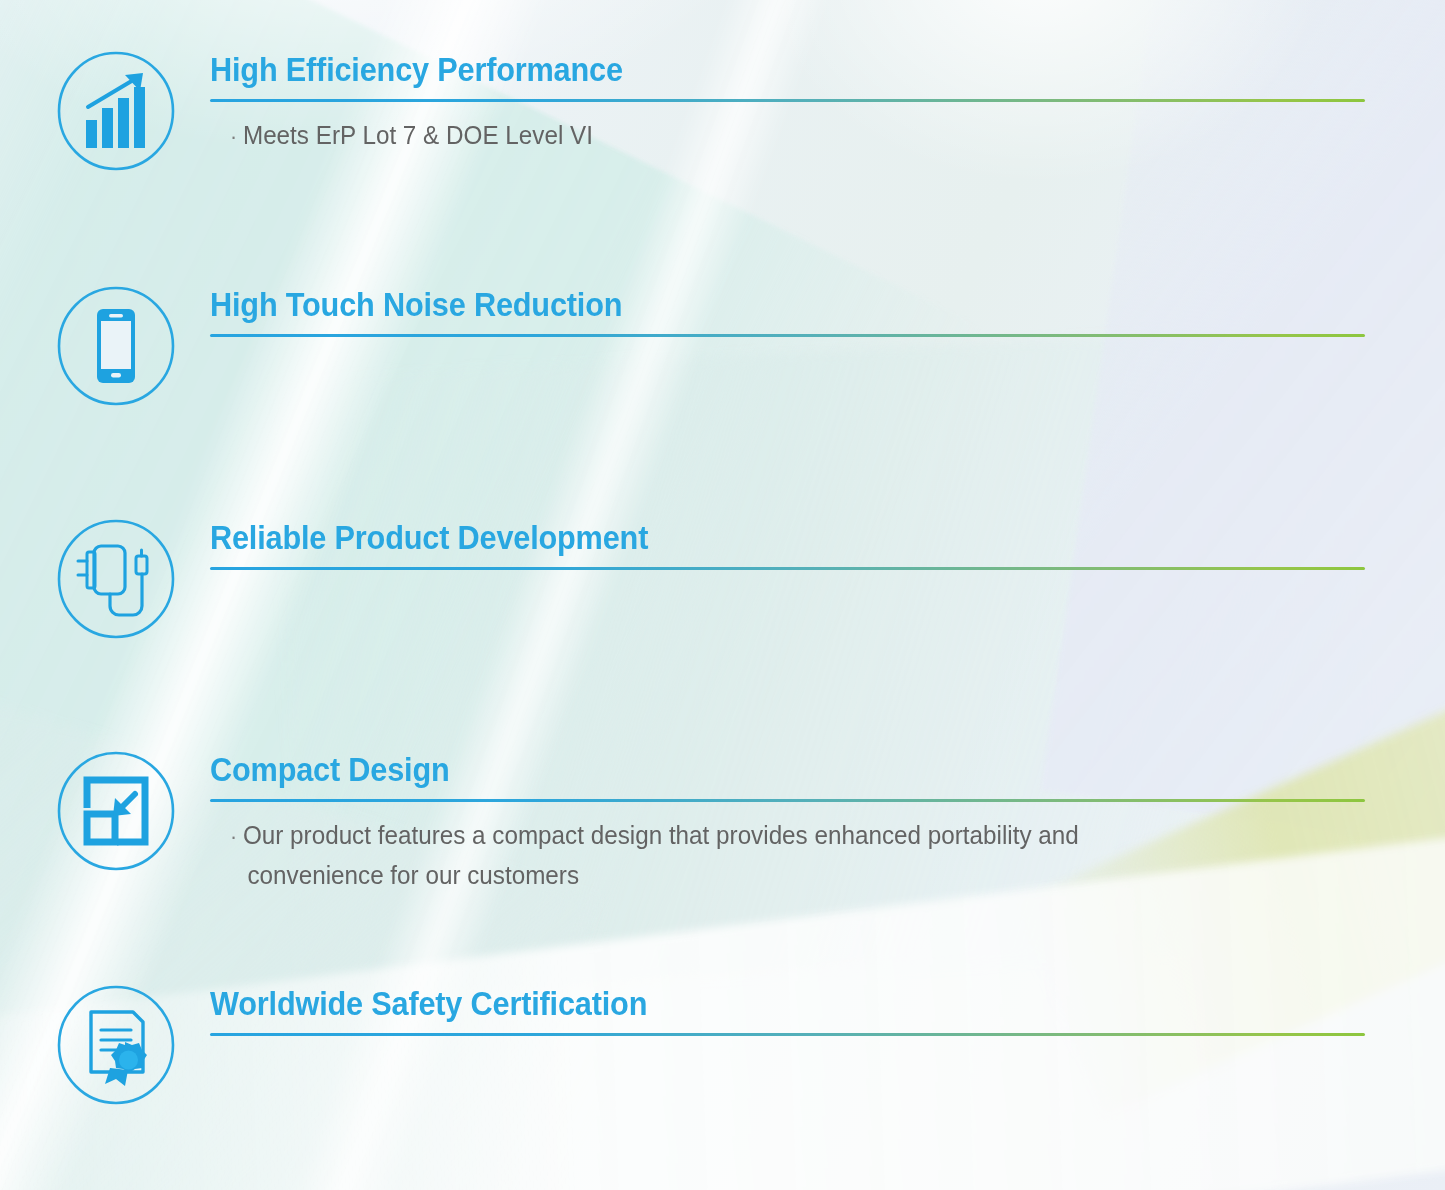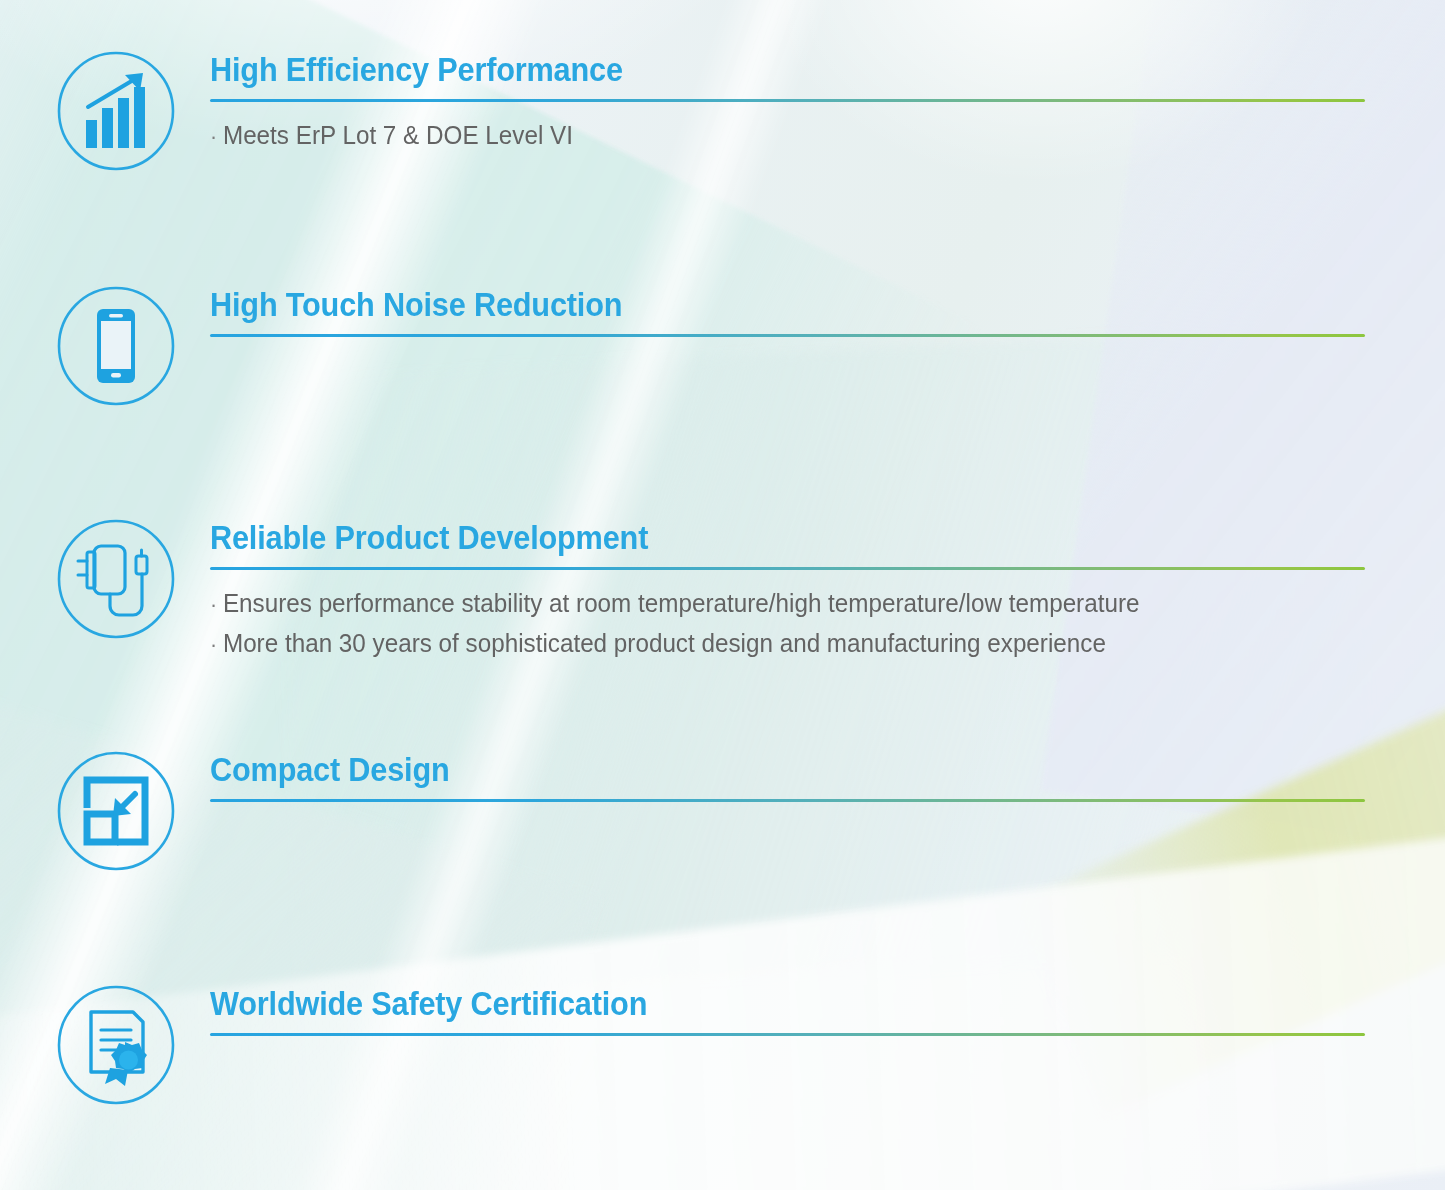--- a/index.html
+++ b/index.html
@@ -101,21 +101,21 @@
     letter-spacing:-0.2px;
     transform:scaleX(.93);
     transform-origin:left center;
     white-space:nowrap;
   }
   .f-rule{
     height:3px;width:1155px;margin-top:9px;
     background:linear-gradient(90deg,#27a4e0 0%,#2da6db 28%,#55b0b8 52%,#7dba7c 74%,#96c54a 92%,#8dc63f 100%);
     border-radius:2px;
   }
-  .f-lines{margin-top:14px;}
+  .f-lines{margin-top:14px;margin-left:20px;}
   .f-line{
     color:#636363;
     font-size:25px;
     line-height:38px;
     white-space:nowrap;
     transform:scaleX(.97);
     transform-origin:left center;
   }
   .f-line .dot{color:#7d7d7d;margin-right:6px;font-size:22px;}
   .f-cont{padding-left:18px;}
@@ -188,44 +188,42 @@
           <rect x="32" y="34" width="8" height="36" rx="2" fill="none" stroke="#1ea2e0" stroke-width="3"></rect>
           <path d="M23 43 H32 M23 57 H32" fill="none" stroke="#1ea2e0" stroke-width="3" stroke-linecap="round"></path>
           <path d="M55 76 V88 a9 9 0 0 0 9 9 h14 a9 9 0 0 0 9 -9 V56" fill="none" stroke="#1ea2e0" stroke-width="3.2" stroke-linecap="round"></path>
           <rect x="81" y="38" width="11" height="18" rx="2.5" fill="none" stroke="#1ea2e0" stroke-width="3"></rect>
           <path d="M86.5 32 V38" fill="none" stroke="#1ea2e0" stroke-width="3" stroke-linecap="round"></path>
         </svg>
       </div>
       <div class="f-body">
         <div class="f-title">Reliable Product Development</div>
         <div class="f-rule"></div>
-        <div class="f-lines">
-          <div class="f-line">
-            <span class="dot">·</span><span>Ensures performance stability at room temperature/high temperature/low temperature</span>
-          </div>
-          <div class="f-line">
-            <span class="dot">·</span><span>More than 30 years of sophisticated product  design and manufacturing experience</span>
-          </div>
-        </div>
       </div>
     </div>
 
     <div class="feature" style="top:750px">
       <div class="f-icon">
         <svg viewBox="0 0 122 122" xmlns="http://www.w3.org/2000/svg">
           <ellipse cx="61" cy="61" rx="57" ry="58" fill="none" stroke="#29a7e1" stroke-width="2.6"></ellipse>
           <path d="M32 58 V30 H90 V92 H62" fill="none" stroke="#1ea2e0" stroke-width="7" stroke-linejoin="miter"></path>
           <rect x="32" y="64" width="28" height="28" fill="none" stroke="#1ea2e0" stroke-width="7"></rect>
           <path d="M80 44 L62 62" fill="none" stroke="#1ea2e0" stroke-width="6" stroke-linecap="round"></path>
           <path d="M58 66 L76 64 L60 48 Z" fill="#1ea2e0"></path>
         </svg>
       </div>
       <div class="f-body">
         <div class="f-title">Compact Design</div>
         <div class="f-rule"></div>
+        <div class="f-lines">
+          <div class="f-line">
+            <span class="dot">·</span><span>Our product features a compact design that provides enhanced portability and</span>
+          </div>
+          <div class="f-line f-cont">convenience for our customers</div>
+        </div>
       </div>
     </div>
 
     <div class="feature" style="top:984px">
       <div class="f-icon">
         <svg viewBox="0 0 122 122" xmlns="http://www.w3.org/2000/svg">
           <ellipse cx="61" cy="61" rx="57" ry="58" fill="none" stroke="#29a7e1" stroke-width="2.6"></ellipse>
           <path d="M36 28 H78 L88 38 V88 H36 Z" fill="none" stroke="#1ea2e0" stroke-width="3.4" stroke-linejoin="round"></path>
           <path d="M46 46 H76 M46 56 H76 M46 66 H64" fill="none" stroke="#1ea2e0" stroke-width="3.2" stroke-linecap="round"></path>
           <path d="M55 84 L50 100 L61 95 L70 102 L73 86 Z" fill="#1ea2e0"></path>

